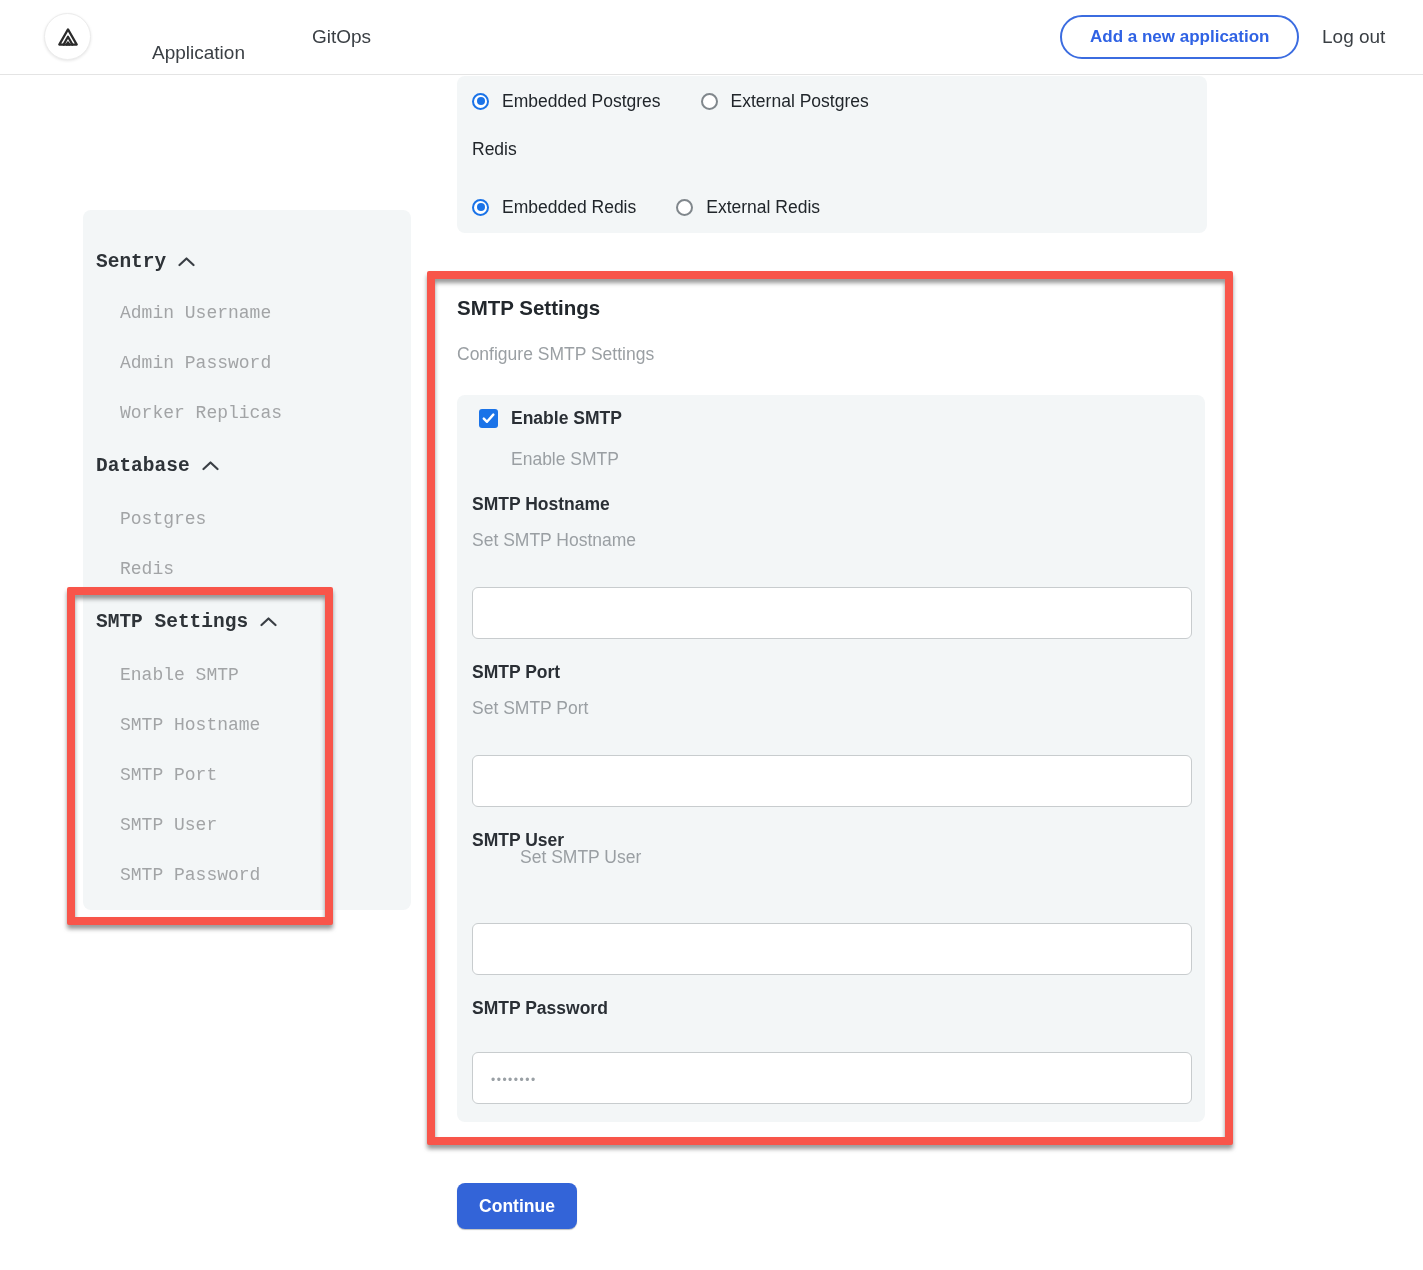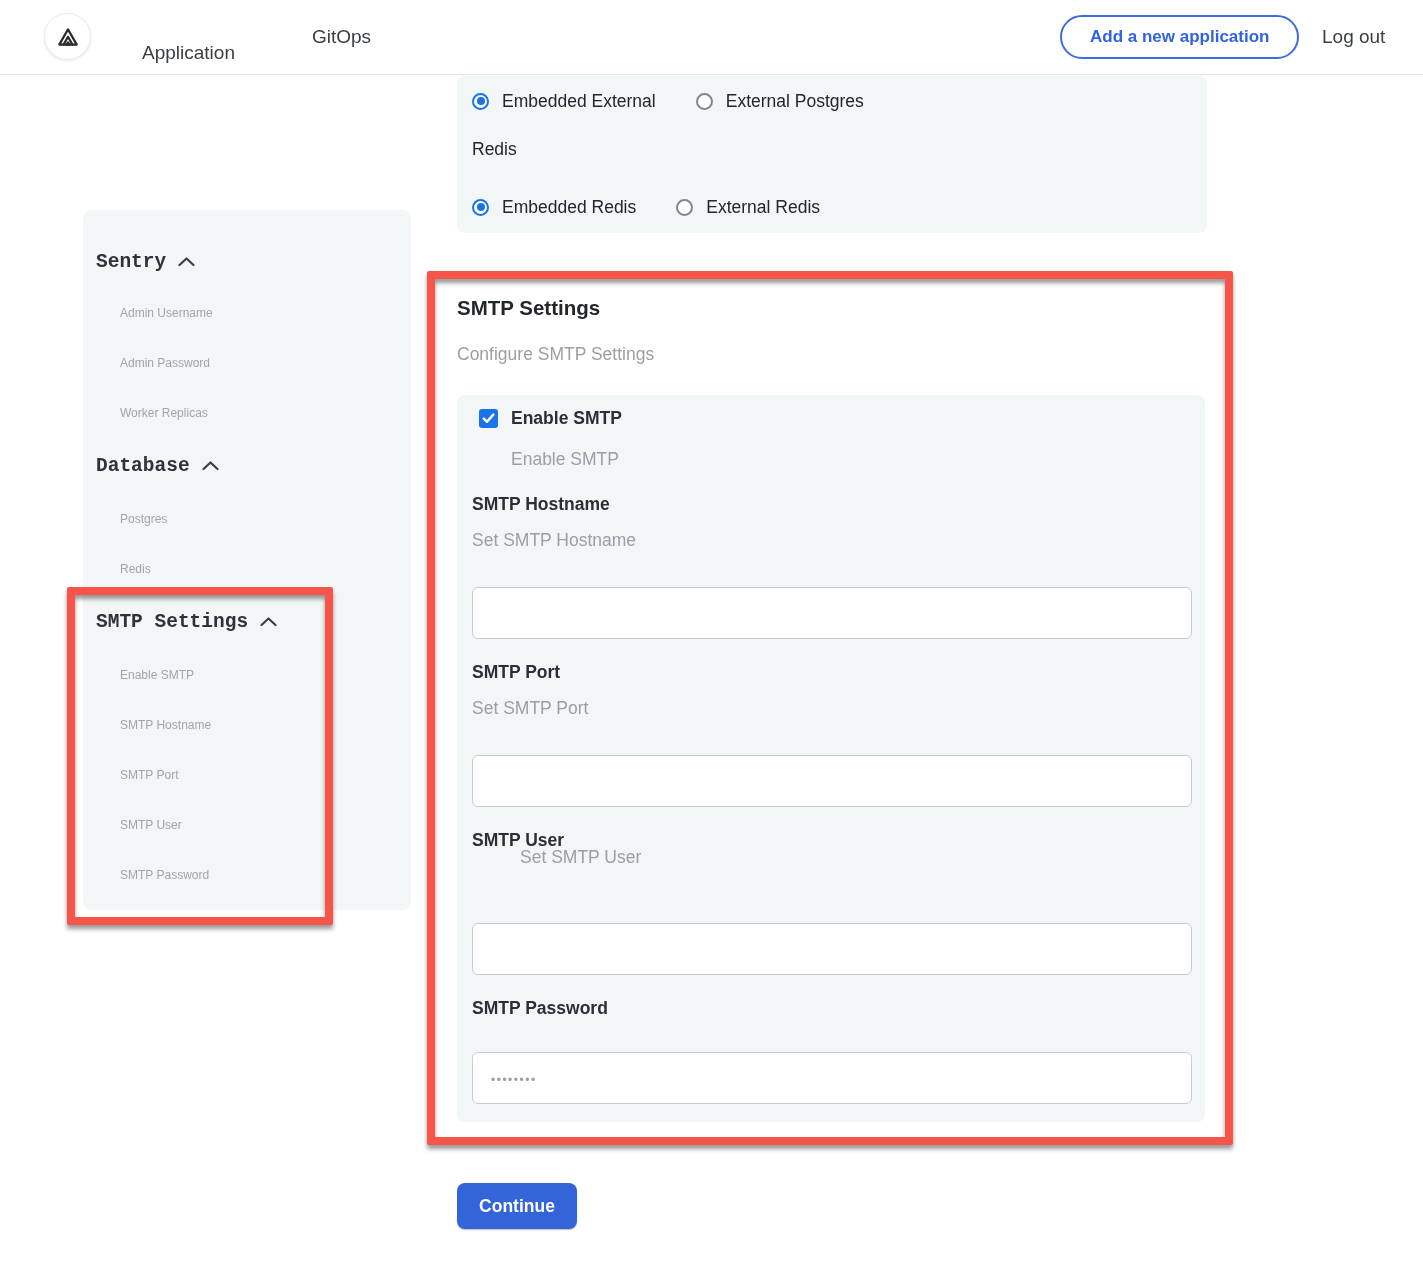--- a/index.html
+++ b/index.html
@@ -18,21 +18,21 @@
   }
   .logo-badge {
     position:absolute; left:44px; top:13px; width:47px; height:47px;
     border-radius:50%; background:#fff; border:1px solid #ececec;
     box-shadow:0 1px 3px rgba(0,0,0,0.10);
     display:flex; align-items:center; justify-content:center; cursor:pointer;
   }
   .nav-item {
     font-size:19px; color:#3a3f44; cursor:pointer;
   }
-  .nav-item.app { position:absolute; left:142px;margin-top:32px; }
+  .nav-item.app { position:absolute; left:152px;margin-top:32px; }
   .nav-item.gitops { position:absolute; left:312px; }
   .add-app-btn {
     position:absolute; left:1060px; top:15px; height:44px; padding:0 28px;
     border:2px solid #3b6ce0; border-radius:23px; background:#fff;
     color:#2f62e4; font-size:17px; font-weight:700;
     font-family:"Liberation Sans", sans-serif;
     display:flex; align-items:center; cursor:pointer;
   }
   .logout { position:absolute; left:1322px; font-size:19px; color:#3a3f44; cursor:pointer; }
 
@@ -60,21 +60,21 @@
 
   
   .sidebar { left:83px; top:210px; width:328px; height:700px; padding-top:26px; }
   .side-head {
     height:52px; padding-left:13px; display:flex; align-items:center; gap:12px;
     font-size:19.5px; font-weight:700; color:#2e3338; cursor:pointer;font-family:Liberation Mono, monospace;
   }
   .side-head.tall { height:56px; }
   .side-item {
     height:50px; padding-left:37px; display:flex; align-items:center;
-    font-size:12px; color:#a2a4a6; cursor:pointer;
+    font-size:18px; color:#a2a4a6; cursor:pointer;font-family:Liberation Mono, monospace;
   }
 
   
   .red-box {
     position:absolute; border:8px solid #f8554a; border-radius:2px;
     background:transparent; pointer-events:none;
     filter:drop-shadow(0 4px 2px rgba(70,70,70,0.55));
   }
   .red-box.side { left:67px; top:587px; width:266px; height:338px; }
   .red-box.main { left:427px; top:271px; width:806px; height:874px; }
@@ -134,21 +134,21 @@
   </div>
   <span class="nav-item app">Application</span>
   <span class="nav-item gitops">GitOps</span>
   <button class="add-app-btn">Add a new application</button>
   <span class="logout">Log out</span>
 </div>
 
 <div class="gray-panel db-panel">
   <div class="radio-row">
     <span class="radio on"></span>
-    <span class="radio-label">Embedded External</span>
+    <span class="radio-label">Embedded Postgres</span>
     <span class="radio off opt2"></span>
     <span class="radio-label">External Postgres</span>
   </div>
   <div class="redis-caption">Redis</div>
   <div class="radio-row row2">
     <span class="radio on"></span>
     <span class="radio-label">Embedded Redis</span>
     <span class="radio off opt2"></span>
     <span class="radio-label">External Redis</span>
   </div>

